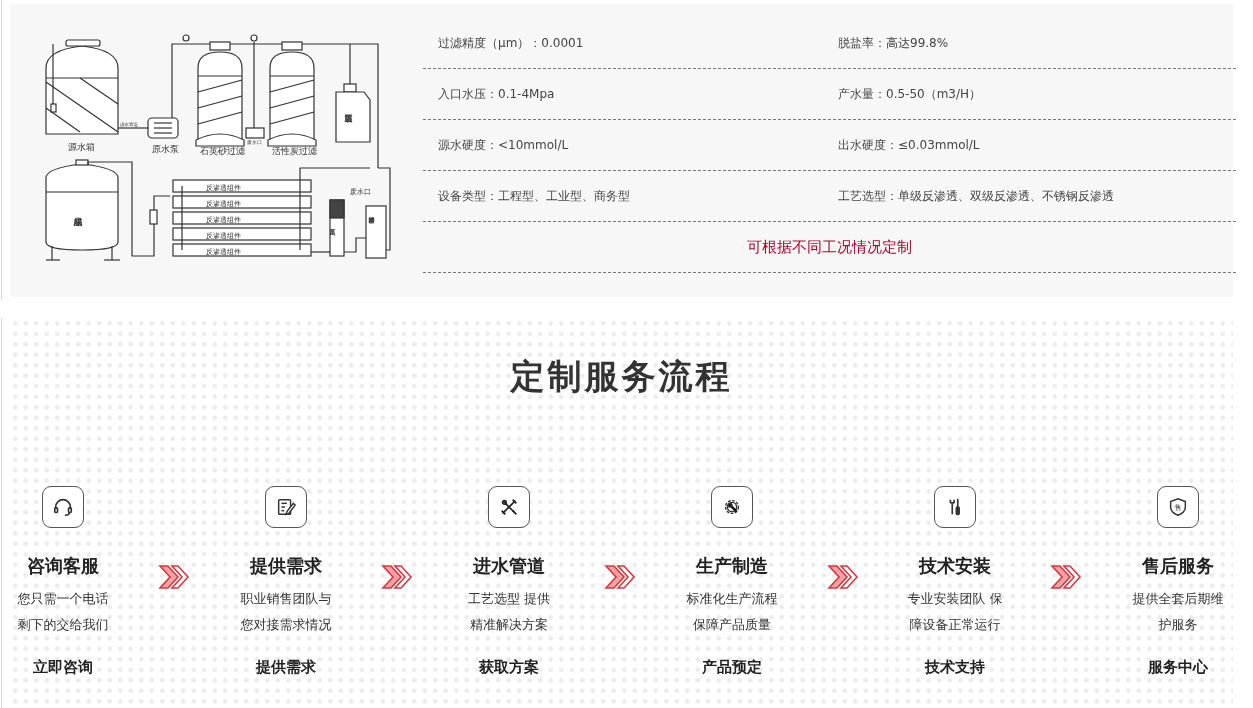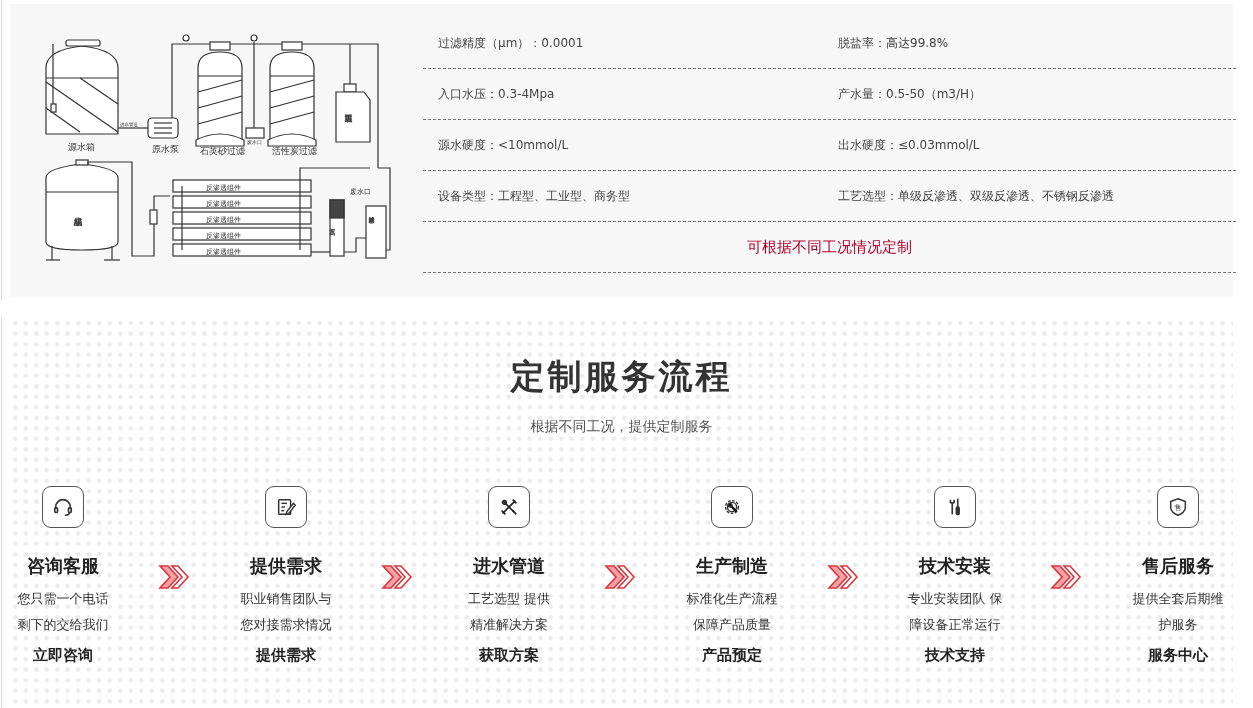--- a/index.html
+++ b/index.html
@@ -45,21 +45,21 @@
   .steps { position: absolute; left: 0; top: 168px; width: 1223px; height: 200px; }
   .step {
     position: absolute; top: 0; width: 130px; text-align: center;
   }
   .step-icon {
     width: 42px; height: 42px; margin: 0 auto; border: 1.5px solid #555;
     border-radius: 9px; background: #fff; display: flex; align-items: center; justify-content: center;
   }
   .step-title { margin-top: 26px; font-size: 18px; font-weight: bold; color: #222; }
   .step-desc { margin-top: 8px; font-size: 13px; color: #333; line-height: 26px; }
-  .step-link { margin-top: 8px; font-size: 15px; font-weight: bold; color: #222; display: inline-block; cursor: pointer; }
+  .step-link { margin-top: 20px; font-size: 15px; font-weight: bold; color: #222; display: inline-block; cursor: pointer; }
   .arrow { position: absolute; top: 78px; width: 32px; height: 26px; }
 </style>
 </head>
 <body>
 
 <div class="left-rule"></div>
 <div class="left-rule gap"></div>
 
 <section class="product-panel">
 
@@ -161,40 +161,39 @@
     <polyline points="270,148 270,140 340,140"></polyline>
     <text x="320" y="166" font-size="7" fill="#333" stroke="none">废水口</text>
   </svg>
 
   <div class="spec-table">
     <div class="spec-row">
       <div class="spec-cell">过滤精度（μm）：0.0001</div>
       <div class="spec-cell">脱盐率：高达99.8%</div>
     </div>
     <div class="spec-row">
-      <div class="spec-cell">入口水压：0.3-4Mpa</div>
+      <div class="spec-cell">入口水压：0.1-4Mpa</div>
       <div class="spec-cell">产水量：0.5-50（m3/H）</div>
     </div>
     <div class="spec-row">
       <div class="spec-cell">源水硬度：&lt;10mmol/L</div>
       <div class="spec-cell">出水硬度：≤0.03mmol/L</div>
     </div>
     <div class="spec-row">
       <div class="spec-cell">设备类型：工程型、工业型、商务型</div>
       <div class="spec-cell">工艺选型：单级反渗透、双级反渗透、不锈钢反渗透</div>
     </div>
     <div class="spec-row spec-note">
       <span>可根据不同工况情况定制</span>
     </div>
   </div>
 </section>
 
 <section class="process">
   <h2 class="process-title">定制服务流程</h2>
-  <p class="process-sub">根据不同工况，提供定制服务</p>
 
   <div class="steps">
 
     <div class="step" style="left:-12px;">
       <div class="step-icon">
         <svg width="22" height="22" viewBox="0 0 24 24" fill="none" stroke="#333" stroke-width="1.8">
             <path d="M4 14v-2a8 8 0 0 1 16 0v2"></path>
             <rect x="3" y="13" width="3" height="5" rx="1"></rect>
             <rect x="18" y="13" width="3" height="5" rx="1"></rect>
             <path d="M19 18q0 3-5 3"></path>

